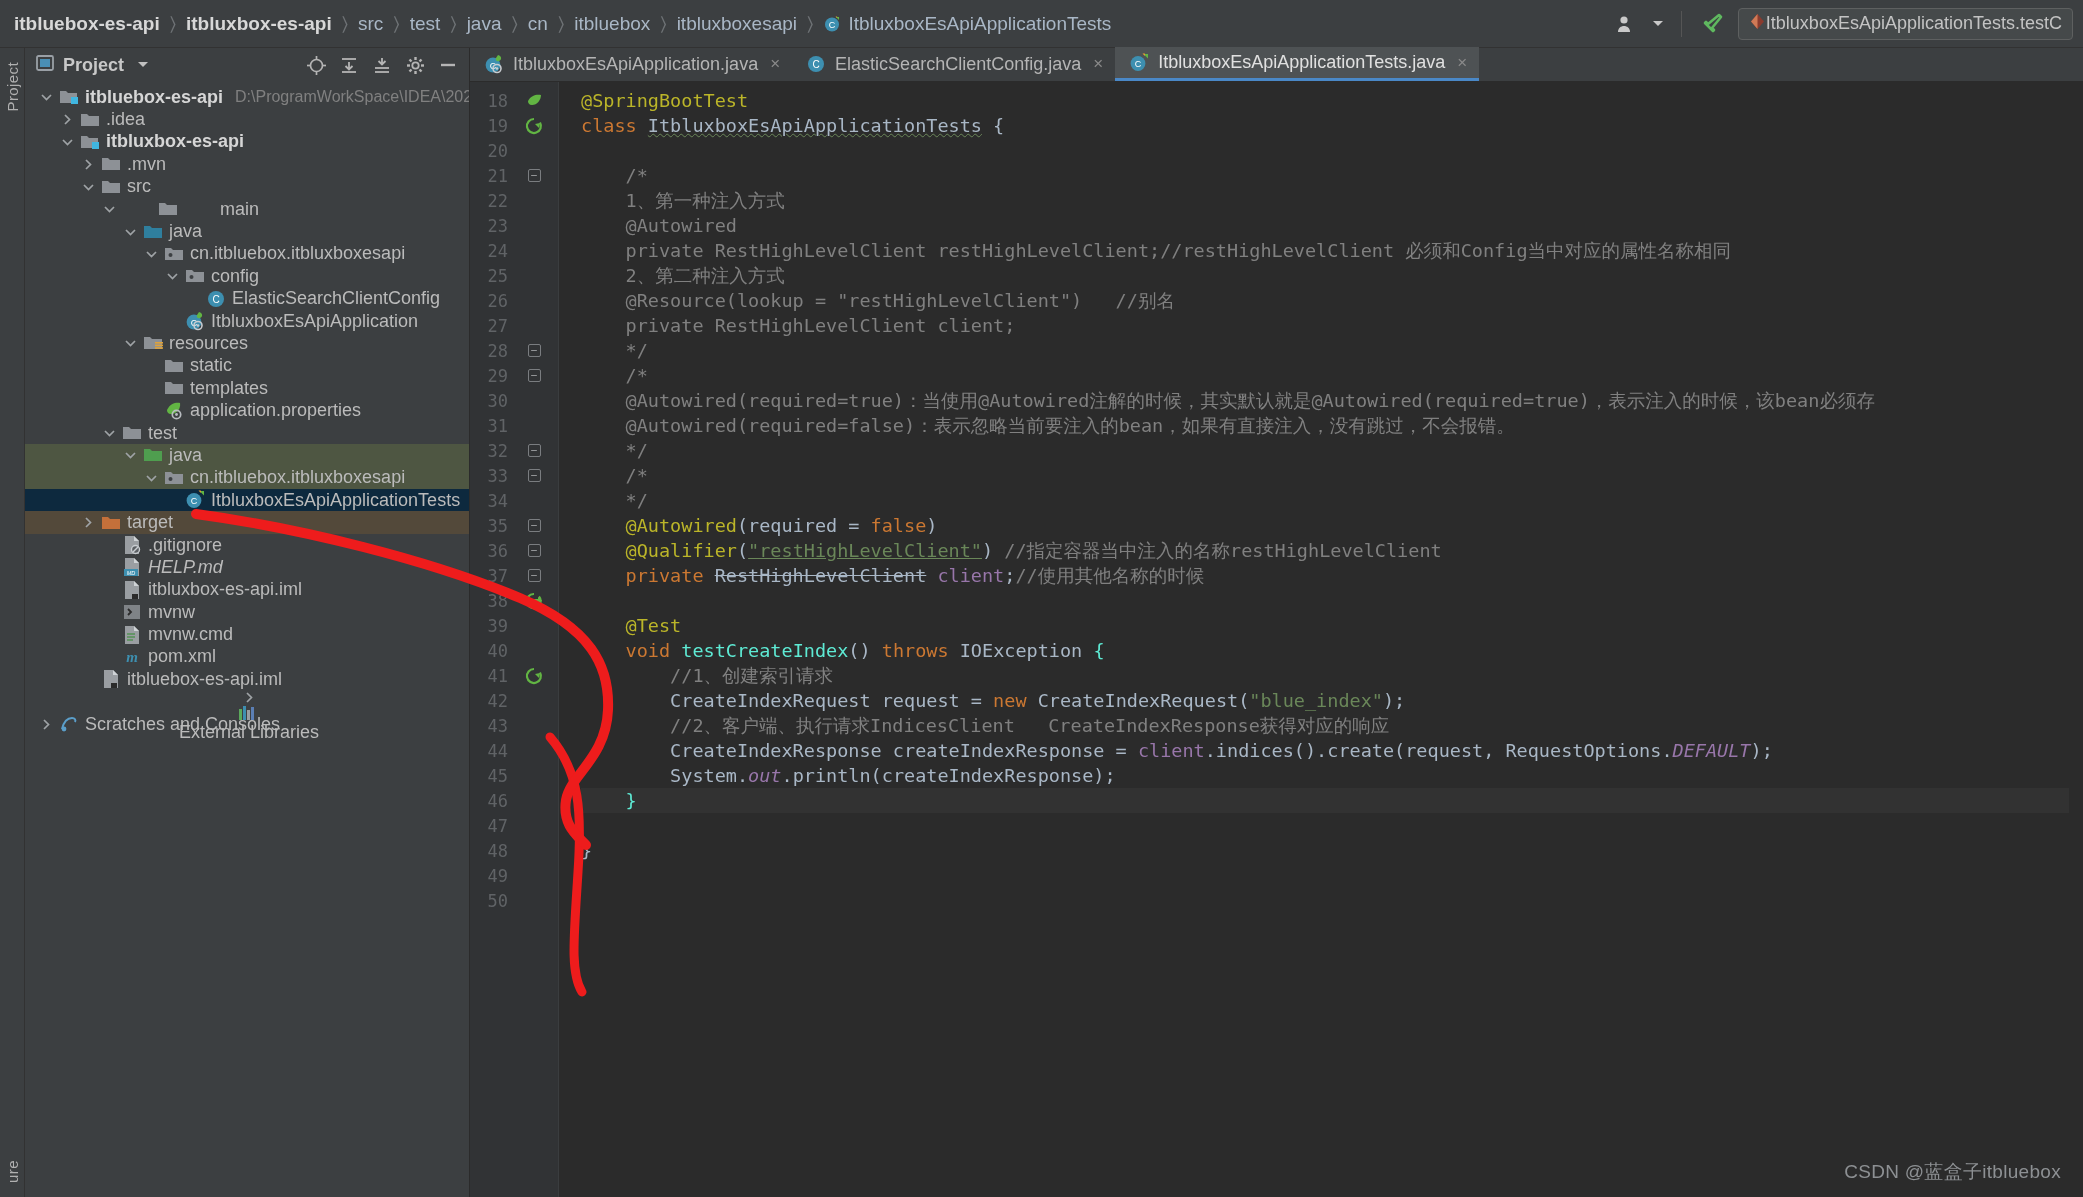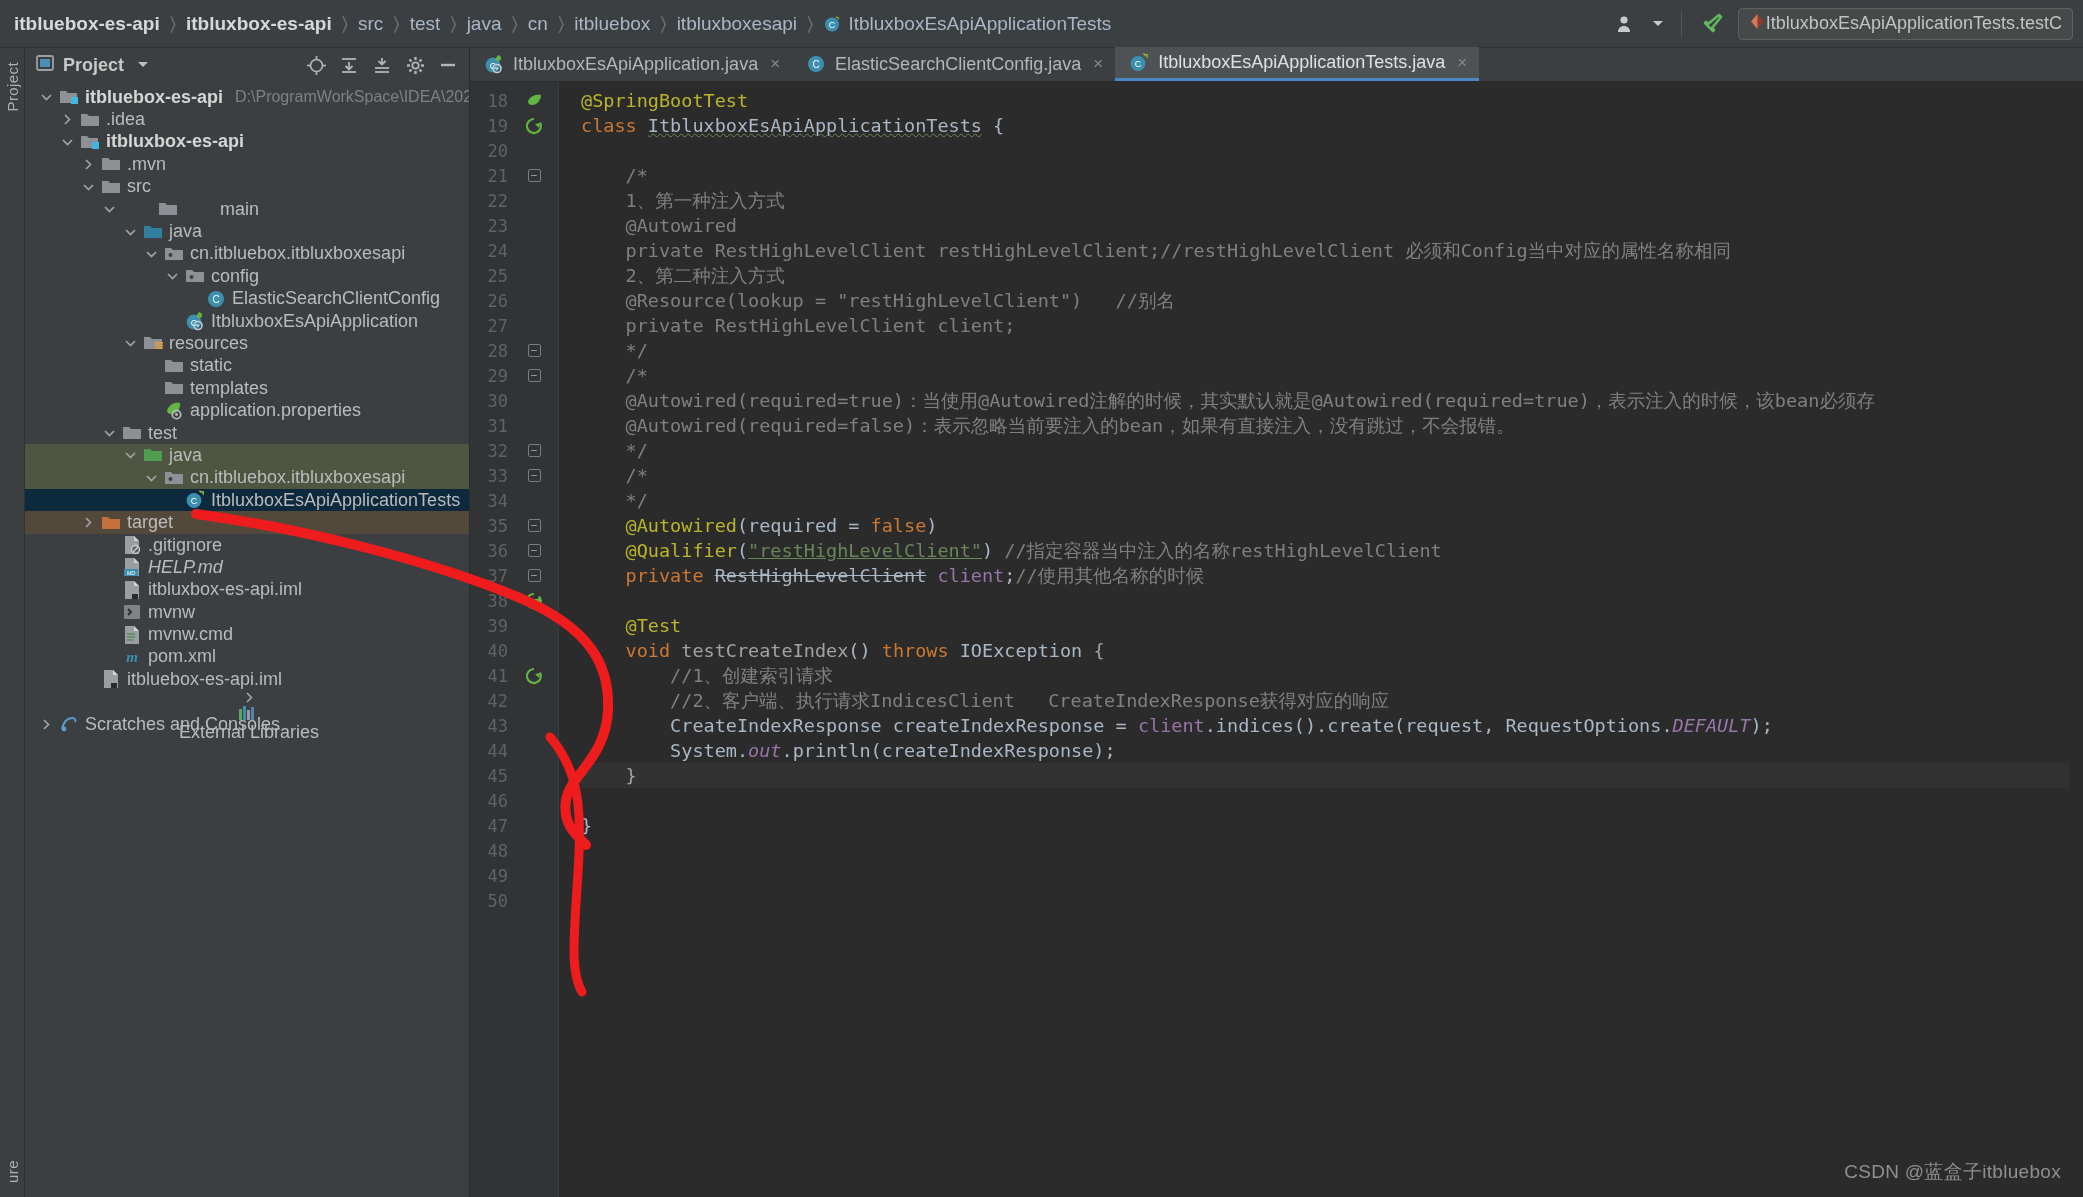--- a/index.html
+++ b/index.html
@@ -132,21 +132,21 @@
   .cline { height: 25px; line-height: 25px; white-space: pre; }
   .cline.cur { background: #323232; }
 
   
   .k  { color: #cc7832; }          
   .an { color: #bbb529; }          
   .s  { color: #6a8759; }          
   .cm { color: #808080; }          
   .ty { color: #a9b7c6; }          
   .fld{ color: #9876aa; }          
-  .mt { color: #a3a3a3; }          
+  .mt { color: #5eead4; }          
   .stc{ color: #9876aa; font-style: italic; }
   .sq { text-decoration: line-through; }
   .uline { text-decoration: underline; text-decoration-color: #6a8759; }
   .wavy { text-decoration: underline wavy #6a8759; text-decoration-thickness: 1px; }
 
   .scrollbar-col { width: 14px; background: #2b2b2b; }
 
   
   .watermark {
     position: absolute; right: 22px; bottom: 12px;
@@ -882,20 +882,21 @@
             <div class="cline"><span class="cm">    */</span></div>
             <div class="cline"><span class="cm">    /*</span></div>
             <div class="cline"><span class="cm">    */</span></div>
             <div class="cline"><span class="an">    @Autowired</span><span class="ty">(required = </span><span class="k">false</span><span class="ty">)</span></div>
             <div class="cline"><span class="an">    @Qualifier</span><span class="ty">(</span><span class="s uline">"restHighLevelClient"</span><span class="ty">) </span><span class="cm">//指定容器当中注入的名称restHighLevelClient</span></div>
             <div class="cline"><span class="k">    private </span><span class="ty sq">RestHighLevelClient</span><span class="ty"> </span><span class="fld">client</span><span class="ty">;</span><span class="cm">//使用其他名称的时候</span></div>
             <div class="cline">&nbsp;</div>
             <div class="cline"><span class="an">    @Test</span></div>
             <div class="cline"><span class="k">    void </span><span class="mt">testCreateIndex</span><span class="ty">() </span><span class="k">throws </span><span class="ty">IOException </span><span class="mt">{</span></div>
             <div class="cline"><span class="cm">        //1、创建索引请求</span></div>
+            <div class="cline"><span class="ty">        CreateIndexRequest request = </span><span class="k">new </span><span class="ty">CreateIndexRequest(</span><span class="s">"blue_index"</span><span class="ty">);</span></div>
             <div class="cline"><span class="cm">        //2、客户端、执行请求IndicesClient   CreateIndexResponse获得对应的响应</span></div>
             <div class="cline"><span class="ty">        CreateIndexResponse createIndexResponse = </span><span class="fld">client</span><span class="ty">.indices().create(request, RequestOptions.</span><span class="stc">DEFAULT</span><span class="ty">);</span></div>
             <div class="cline"><span class="ty">        System.</span><span class="stc">out</span><span class="ty">.println(createIndexResponse);</span></div>
             <div class="cline cur"><span class="mt">    }</span></div>
             <div class="cline">&nbsp;</div>
             <div class="cline"><span class="ty">}</span></div>
             <div class="cline">&nbsp;</div>
           </div>
         <div class="scrollbar-col"></div>
 

